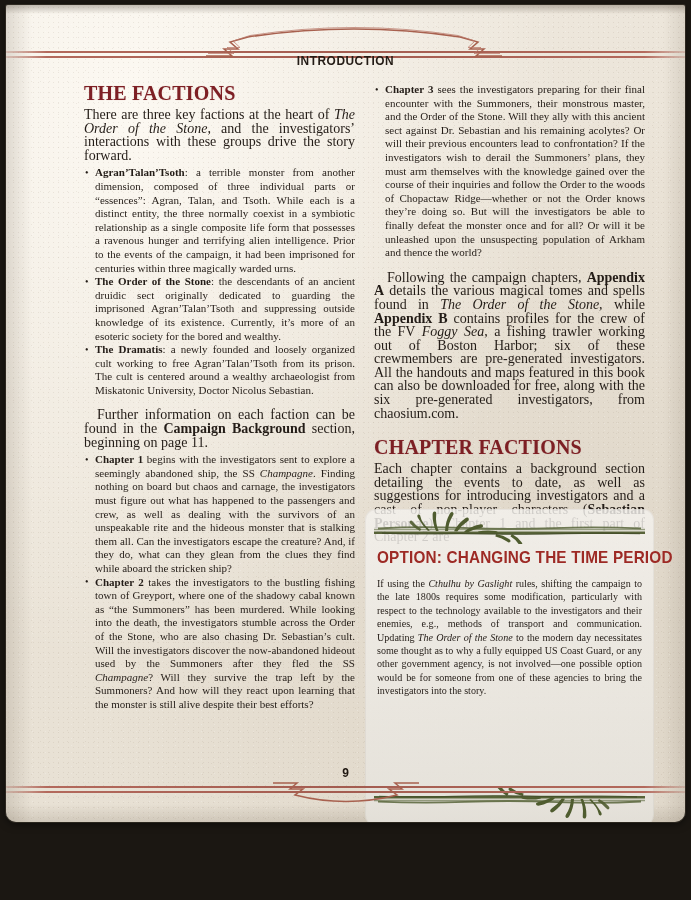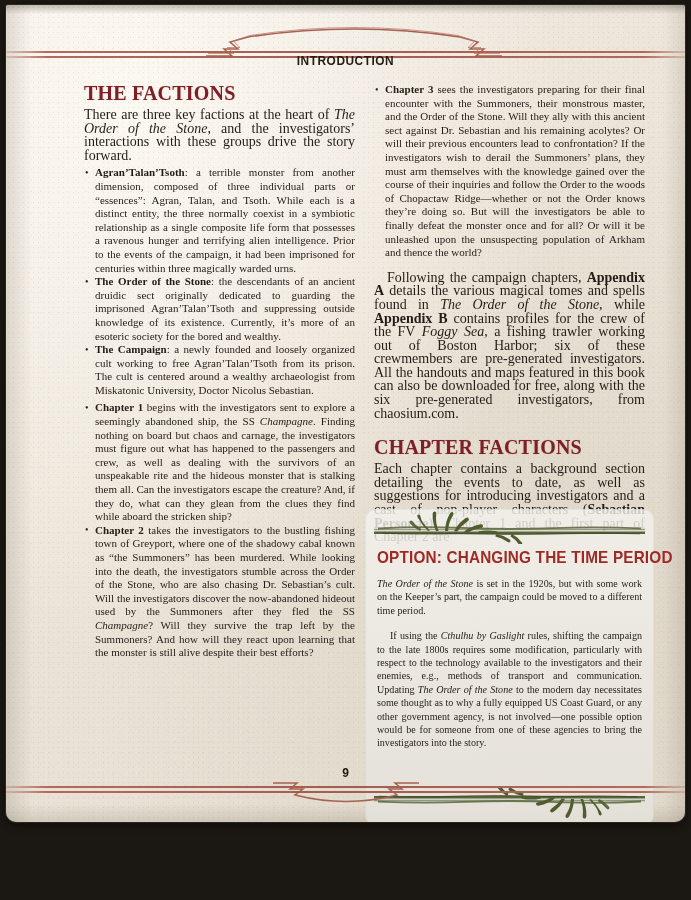--- a/index.html
+++ b/index.html
@@ -261,23 +261,24 @@
     <div class="header-title">INTRODUCTION</div>
 
     <div class="col col-left">
 
       <h2 class="section">THE FACTIONS</h2>
       <p class="body">There are three key factions at the heart of <i>The Order of the Stone</i>, and the investigators’ interactions with these groups drive the story forward.</p>
 
       <ul class="bullets">
         <li><b>Agran’Talan’Tsoth</b>: a terrible monster from another dimension, composed of three individual parts or “essences”: Agran, Talan, and Tsoth. While each is a distinct entity, the three normally coexist in a symbiotic relationship as a single composite life form that possesses a ravenous hunger and terrifying alien intelligence. Prior to the events of the campaign, it had been imprisoned for centuries within three magically warded urns.</li>
         <li><b>The Order of the Stone</b>: the descendants of an ancient druidic sect originally dedicated to guarding the imprisoned Agran’Talan’Tsoth and suppressing outside knowledge of its existence. Currently, it’s more of an esoteric society for the bored and wealthy.</li>
-        <li><b>The Campaign</b>: a newly founded and loosely organized cult working to free Agran’Talan’Tsoth from its prison. The cult is centered around a wealthy archaeologist from Miskatonic University, Doctor Nicolus Sebastian.</li>
+        <li><b>The Dramatis</b>: a newly founded and loosely organized cult working to free Agran’Talan’Tsoth from its prison. The cult is centered around a wealthy archaeologist from Miskatonic University, Doctor Nicolus Sebastian.</li>
       </ul>
 
+      <p class="body spaced">Further information on each faction can be found in the <b>Campaign Background</b> section, beginning on page 11.</p>
 
 
       <ul class="bullets">
         <li><b>Chapter 1</b> begins with the investigators sent to explore a seemingly abandoned ship, the SS <i>Champagne</i>. Finding nothing on board but chaos and carnage, the investigators must figure out what has happened to the passengers and crew, as well as dealing with the survivors of an unspeakable rite and the hideous monster that is stalking them all. Can the investigators escape the creature? And, if they do, what can they glean from the clues they find while aboard the stricken ship?</li>
         <li><b>Chapter 2</b> takes the investigators to the bustling fishing town of Greyport, where one of the shadowy cabal known as “the Summoners” has been murdered. While looking into the death, the investigators stumble across the Order of the Stone, who are also chasing Dr. Sebastian’s cult. Will the investigators discover the now-abandoned hideout used by the Summoners after they fled the SS <i>Champagne</i>? Will they survive the trap left by the Summoners? And how will they react upon learning that the monster is still alive despite their best efforts?</li>
       </ul>
     </div>
 
     <div class="col col-right">
       <ul class="bullets" style="margin-top:0">
@@ -308,21 +309,20 @@
           <path d="M46,21 q-5.4,-2.6 -9.4,-6.9 q-1.9,-2 -0.6,-3.1 q1.3,-1.1 2.8,0.7 q3.6,4.4 8.4,7.4 Z" opacity="0.9"></path>
         </g>
         <g fill="#3f4a25" opacity="0.75">
           <path d="M8,22.6 q26,1.2 54,0.6 q30,-0.6 60,0.3 q32,1 70,-0.4 q34,-1.2 74,0.1 l0,1.1 q-40,-1.2 -74,0 q-38,1.4 -70,0.4 q-30,-0.9 -60,-0.3 q-28,0.6 -54,-0.6 Z"></path>
         </g>
       </svg>
 
       <div class="sidebar-title">OPTION: CHANGING THE TIME PERIOD</div>
 
       <div class="sidebar-body">
-        <p><i>The Order of the Stone</i> is set in the 1920s, but with some work on the Keeper’s part, the campaign could be moved to a different time period.</p>
         <p>If using the <i>Cthulhu by Gaslight</i> rules, shifting the campaign to the late 1800s requires some modification, particularly with respect to the technology available to the investigators and their enemies, e.g., methods of transport and communication. Updating <i>The Order of the Stone</i> to the modern day necessitates some thought as to why a fully equipped US Coast Guard, or any other government agency, is not involved—one possible option would be for someone from one of these agencies to bring the investigators into the story.</p>
       </div>
 
       <svg class="orn orn-bottom" viewBox="0 0 271 34">
         <g fill="#4f5c2f">
           <path d="M0,21.5 H271 V24 H0 Z" opacity="0.95"></path>
           <path d="M0,18.8 H271 V20.3 H0 Z" opacity="0.55"></path>
           <path d="M4,17.6 q40,-2.4 84,-0.6 q46,1.9 92,0.2 q44,-1.6 87,0.4 l0,1.6 q-44,-1.8 -87,-0.2 q-46,1.7 -92,-0.2 q-44,-1.8 -84,0.6 Z" opacity="0.8"></path>
           <path d="M54,21 q-6,-6 -10,-13 q-1.6,-2.8 0.4,-3.4 q1.8,-0.5 2.2,2.4 q0.8,5.4 9.2,13.2 Z"></path>
           <path d="M62,21 q-3.6,-8 -3.4,-16.4 q0.1,-3.2 2.1,-3.1 q1.9,0.1 1.5,3.3 q-0.9,8.2 2.4,16.2 Z"></path>

